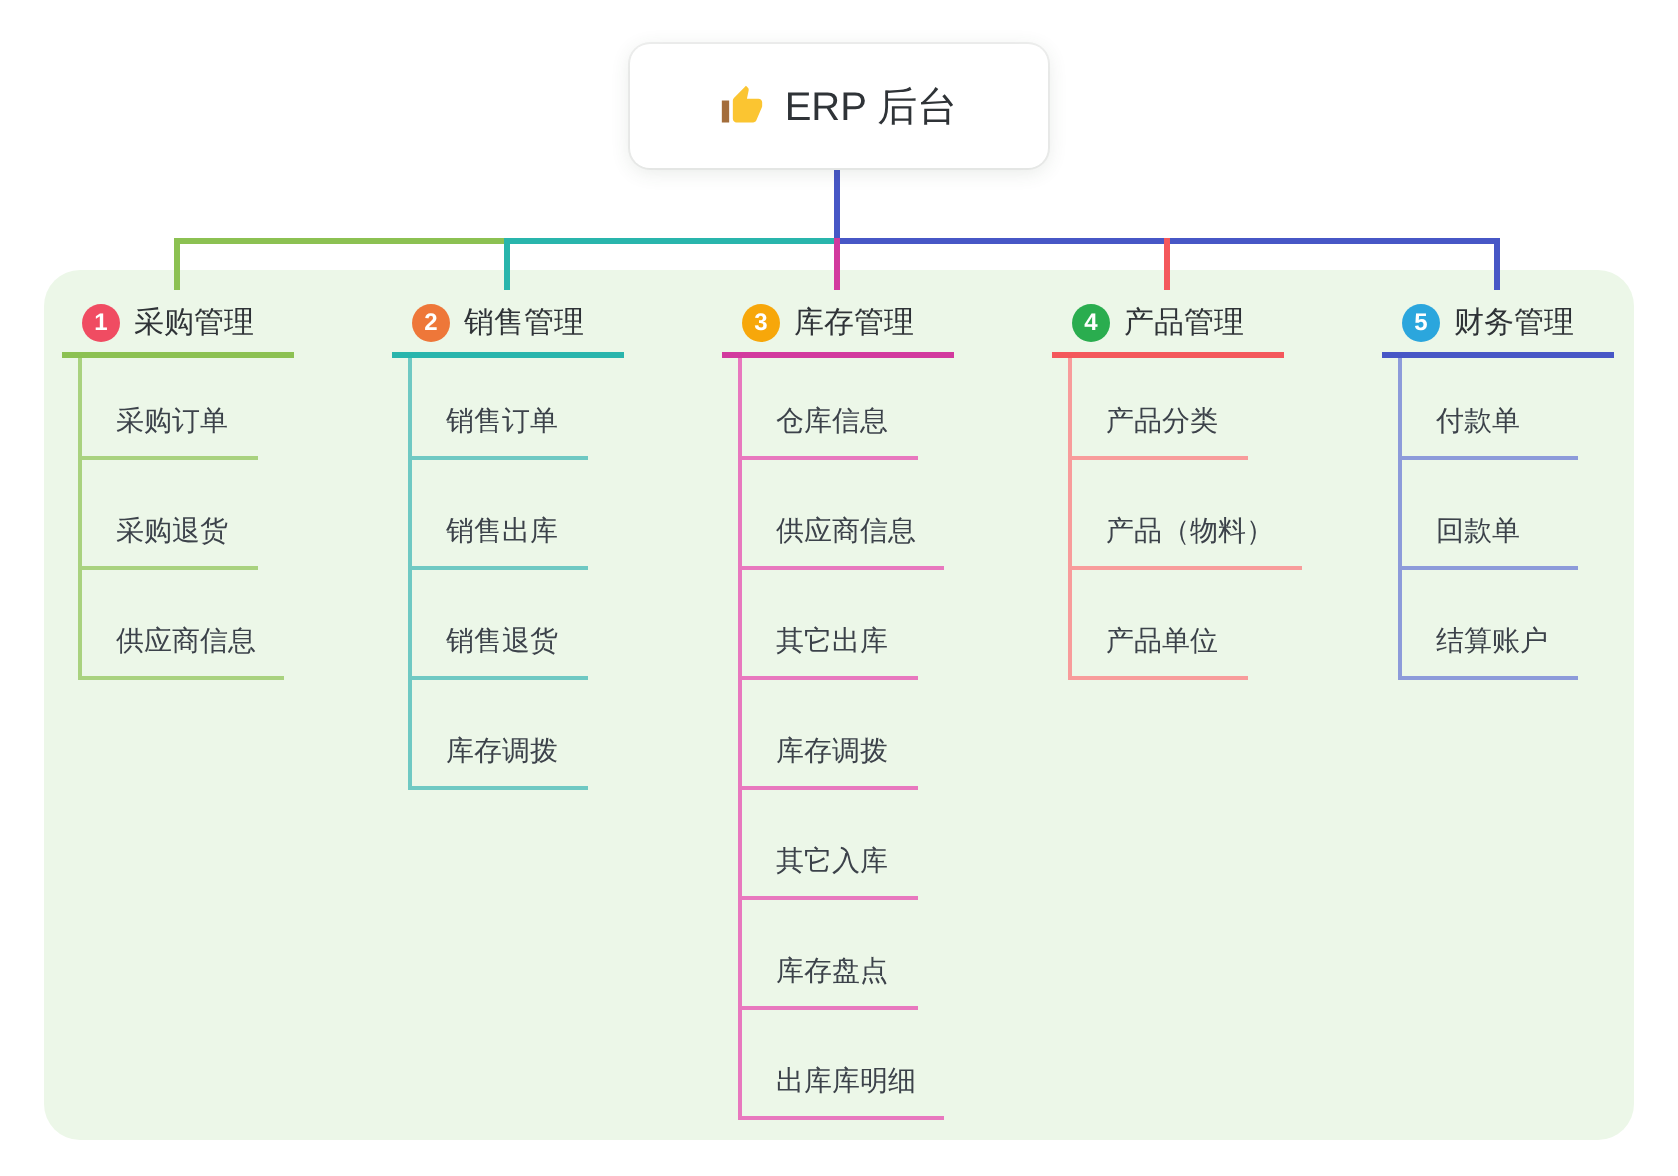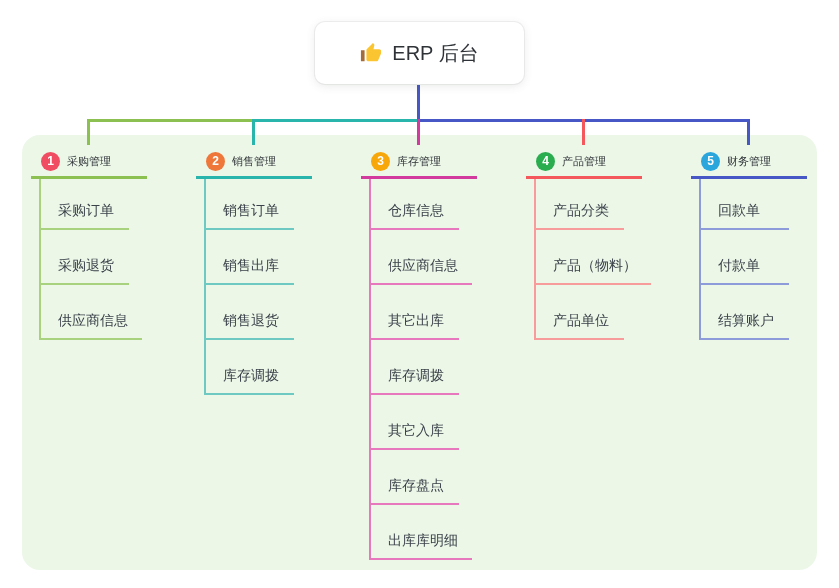--- a/index.html
+++ b/index.html
@@ -25,21 +25,21 @@
   .h-line{height:3px;}
 
   
   .branch{position:absolute;top:146px;width:130px;z-index:2;}
   .branch-title{box-sizing:border-box;width:116px;height:33px;
                 display:flex;align-items:center;gap:7px;
                 border-bottom:3px solid var(--c);}
   .badge{box-sizing:border-box;margin-left:10px;width:19px;height:19px;border-radius:50%;
          background:var(--bc);color:#fff;font-size:12px;font-weight:bold;
          display:flex;align-items:center;justify-content:center;flex:none;}
-  .branch-title .t-label{font-size:11px;color:#2f3337;font-weight:500;white-space:nowrap;}
+  .branch-title .t-label{font-size:15px;color:#2f3337;font-weight:500;white-space:nowrap;}
   .children{margin-left:8px;border-left:2px solid var(--lc);width:max-content;}
   .child{box-sizing:border-box;height:55px;width:fit-content;min-width:88px;
          display:flex;align-items:flex-end;
          padding:14px 14px 8px 17px;border-bottom:2px solid var(--lc);
          font-size:14px;color:#3c424a;white-space:nowrap;}
   .child:first-child{height:51px;}
 </style>
 </head>
 <body>
 
@@ -117,19 +117,19 @@
       <div class="child">产品单位</div>
     </div>
   </div>
 
   <div class="branch" style="left: 691px; --c: #4757c6; --lc: #8d9bda; --bc: #2ba6dd;">
     <div class="branch-title">
       <span class="badge">5</span>
       <span class="t-label">财务管理</span>
     </div>
     <div class="children">
+      <div class="child">付款单</div>
       <div class="child">回款单</div>
-      <div class="child">付款单</div>
       <div class="child">结算账户</div>
     </div>
   </div>
 
 </div>
 
 </body></html>

